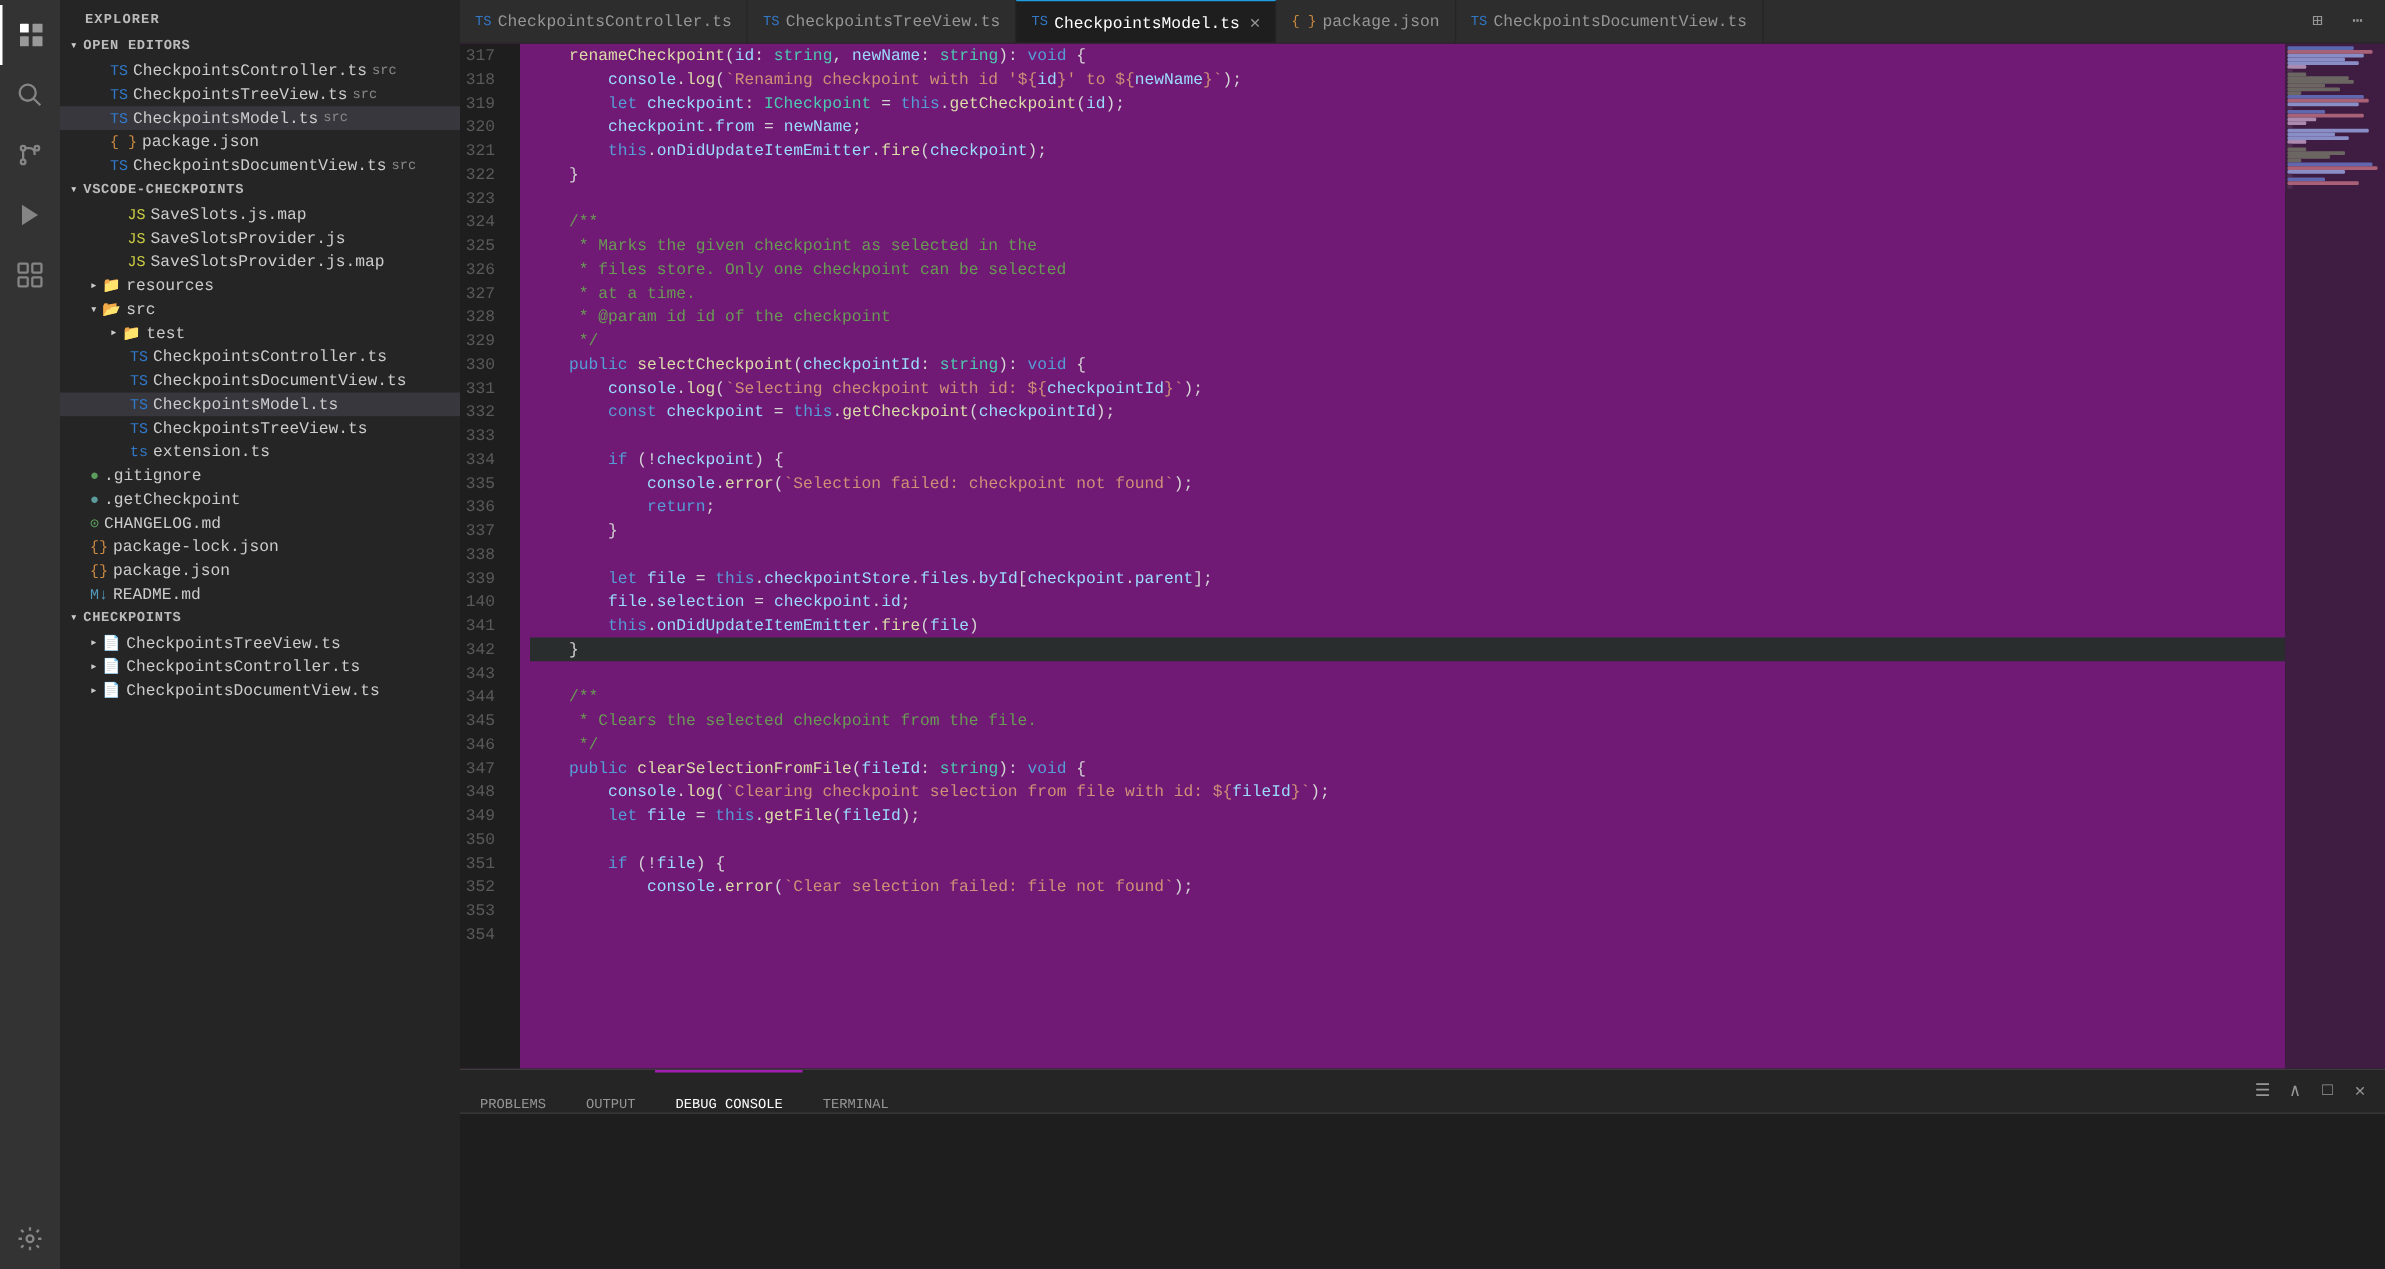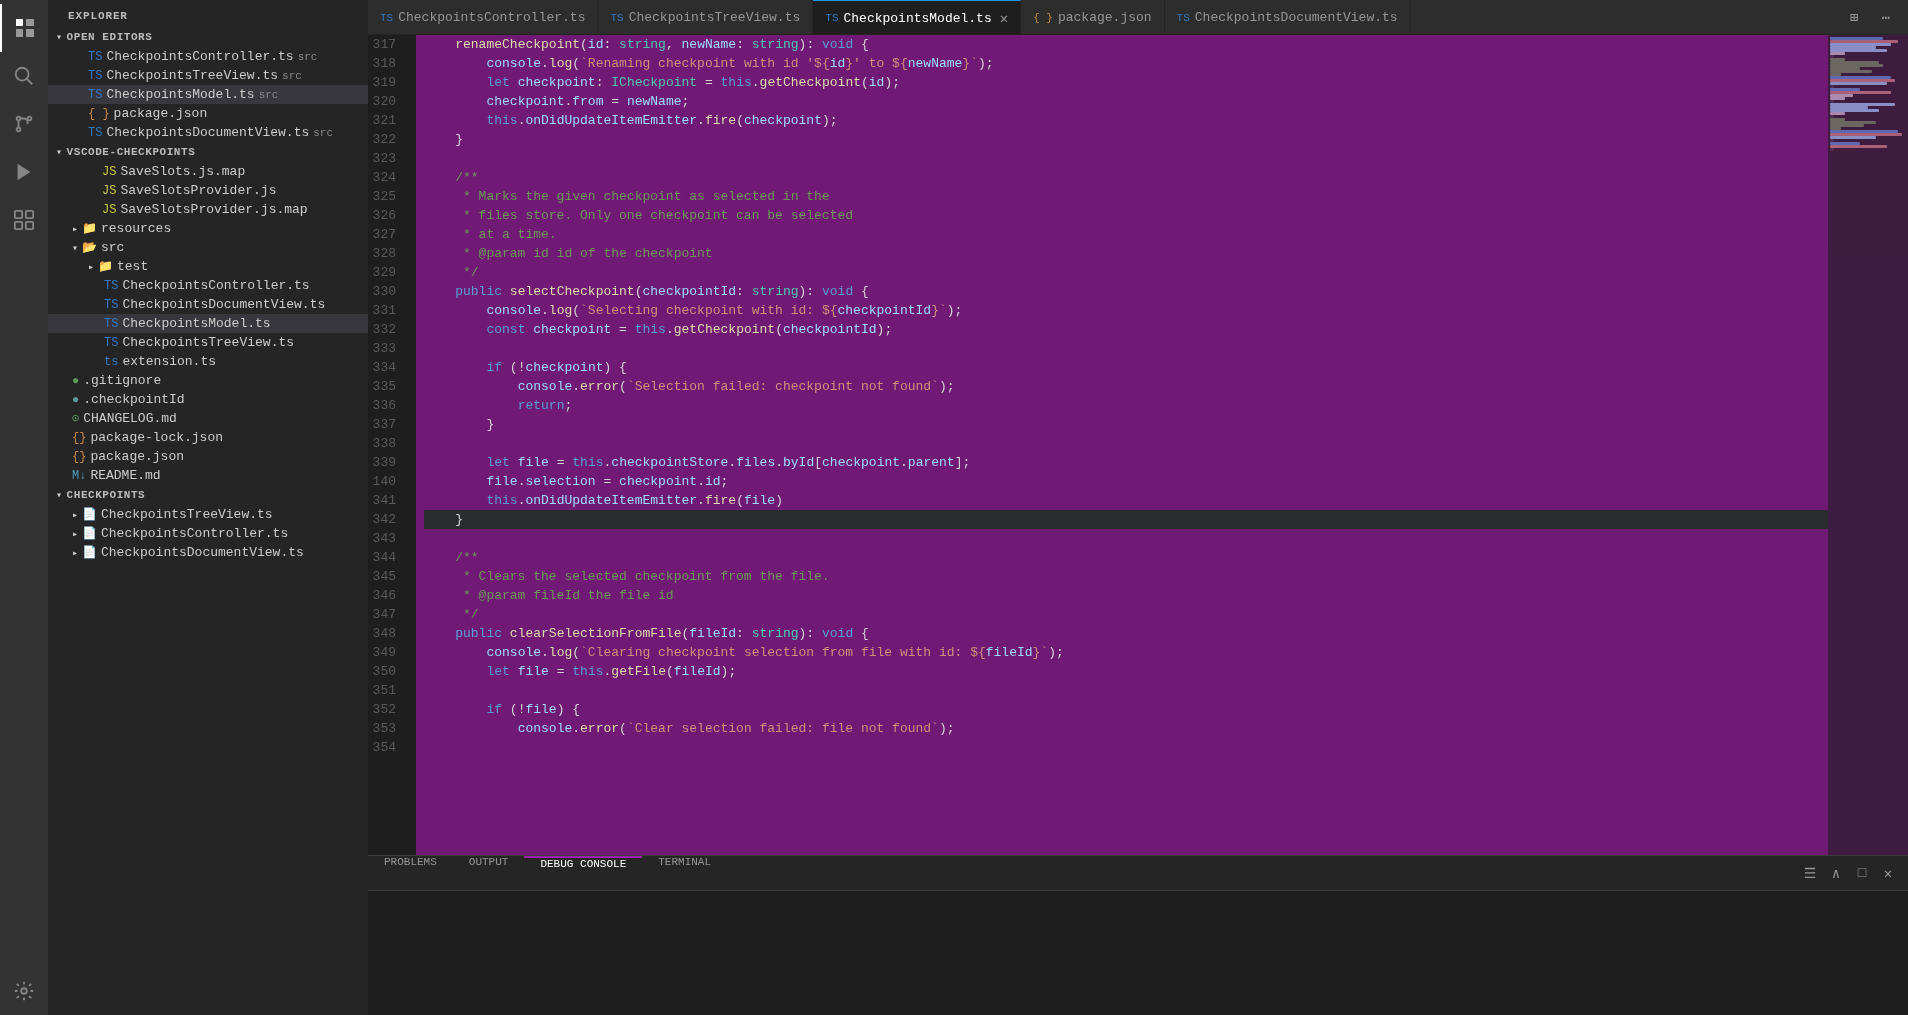--- a/index.html
+++ b/index.html
@@ -251,21 +251,21 @@
     .panel-tabs {
       display: flex;
       flex-direction: row;
       background: #252526;
       height: 35px;
       align-items: stretch;
       border-bottom: 1px solid #3c3c3c;
     }
     .panel-tab {
       display: flex;
-      align-items: flex-start;
+      align-items: flex-end;
       padding: 0 16px;
       cursor: pointer;
       font-size: 13px;
       color: #969696;
       text-transform: uppercase;
       font-size: 11px;
     }
     .panel-tab.active { color: #ffffff; border-top: 2px solid #a21caf; }
     .panel-tab-spacer { flex: 1; }
     .panel-actions {
@@ -467,21 +467,21 @@
         <span class="label">extension.ts</span>
       </div>
       <div class="tree-item">
         <span class="indent"></span>
         <span class="icon dot-icon">●</span>
         <span class="label">.gitignore</span>
       </div>
       <div class="tree-item">
         <span class="indent"></span>
         <span class="icon dot-icon-blue">●</span>
-        <span class="label">.checkpointId</span>
+        <span class="label">.getCheckpoint</span>
       </div>
       <div class="tree-item">
         <span class="indent"></span>
         <span class="icon" style="color:#5c9c5c;">⊙</span>
         <span class="label">CHANGELOG.md</span>
       </div>
       <div class="tree-item">
         <span class="indent"></span>
         <span class="icon json-icon">{}</span>
         <span class="label">package-lock.json</span>
@@ -617,21 +617,20 @@
         <div class="code-line"><span class="plain">            </span><span class="kw">return</span><span class="punc">;</span></div>
         <div class="code-line"><span class="plain">        </span><span class="punc">}</span></div>
         <div class="code-line"></div>
         <div class="code-line"><span class="plain">        </span><span class="kw">let</span><span class="plain"> </span><span class="param">file</span><span class="plain"> </span><span class="op">=</span><span class="plain"> </span><span class="this-kw">this</span><span class="punc">.</span><span class="prop">checkpointStore</span><span class="punc">.</span><span class="prop">files</span><span class="punc">.</span><span class="prop">byId</span><span class="punc">[</span><span class="param">checkpoint</span><span class="punc">.</span><span class="prop">parent</span><span class="punc">]</span><span class="punc">;</span></div>
         <div class="code-line"><span class="plain">        </span><span class="param">file</span><span class="punc">.</span><span class="prop">selection</span><span class="plain"> </span><span class="op">=</span><span class="plain"> </span><span class="param">checkpoint</span><span class="punc">.</span><span class="prop">id</span><span class="punc">;</span></div>
         <div class="code-line"><span class="plain">        </span><span class="this-kw">this</span><span class="punc">.</span><span class="prop">onDidUpdateItemEmitter</span><span class="punc">.</span><span class="fn">fire</span><span class="punc">(</span><span class="param">file</span><span class="punc">)</span></div>
         <div class="code-line highlighted"><span class="plain">    </span><span class="punc">}</span></div>
         <div class="code-line"></div>
         <div class="code-line"><span class="plain">    </span><span class="comment">/**</span></div>
         <div class="code-line"><span class="comment">     * Clears the selected checkpoint from the file.</span></div>
-        <div class="code-line"><span class="comment">     * @param fileId the file id</span></div>
         <div class="code-line"><span class="comment">     */</span></div>
         <div class="code-line"><span class="plain">    </span><span class="kw">public</span><span class="plain"> </span><span class="fn">clearSelectionFromFile</span><span class="punc">(</span><span class="param">fileId</span><span class="punc">:</span><span class="plain"> </span><span class="type">string</span><span class="punc">)</span><span class="punc">:</span><span class="plain"> </span><span class="kw">void</span><span class="plain"> </span><span class="punc">{</span></div>
         <div class="code-line"><span class="plain">        </span><span class="prop">console</span><span class="punc">.</span><span class="fn">log</span><span class="punc">(</span><span class="str">`Clearing checkpoint selection from file with id: ${</span><span class="param">fileId</span><span class="str">}`</span><span class="punc">)</span><span class="punc">;</span></div>
         <div class="code-line"><span class="plain">        </span><span class="kw">let</span><span class="plain"> </span><span class="param">file</span><span class="plain"> </span><span class="op">=</span><span class="plain"> </span><span class="this-kw">this</span><span class="punc">.</span><span class="fn">getFile</span><span class="punc">(</span><span class="param">fileId</span><span class="punc">)</span><span class="punc">;</span></div>
         <div class="code-line"></div>
         <div class="code-line"><span class="plain">        </span><span class="kw">if</span><span class="plain"> </span><span class="punc">(</span><span class="op">!</span><span class="param">file</span><span class="punc">)</span><span class="plain"> </span><span class="punc">{</span></div>
         <div class="code-line"><span class="plain">            </span><span class="prop">console</span><span class="punc">.</span><span class="fn">error</span><span class="punc">(</span><span class="str">`Clear selection failed: file not found`</span><span class="punc">)</span><span class="punc">;</span></div>
         <div class="code-line"></div>
       </div>
 

